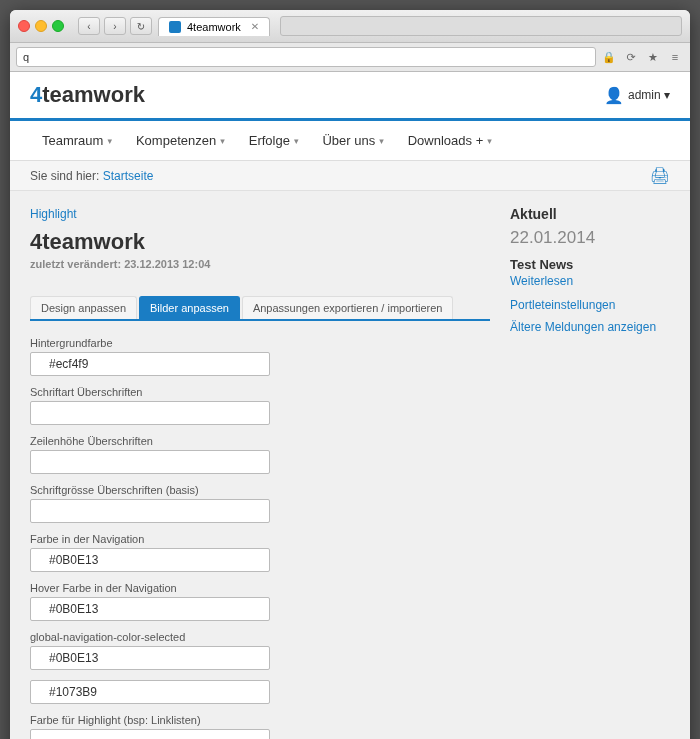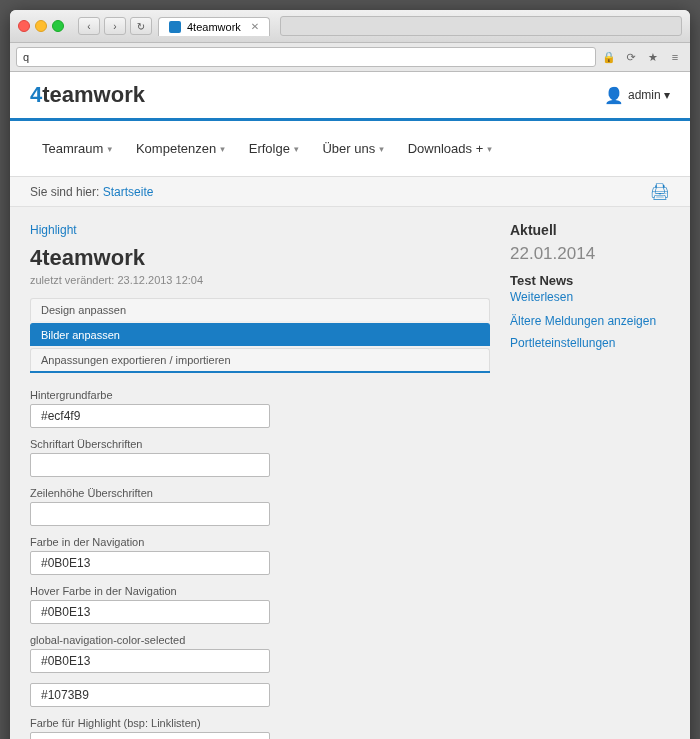--- a/index.html
+++ b/index.html
@@ -155,21 +155,21 @@
       display: flex;
       align-items: center;
       gap: 4px;
       cursor: pointer;
     }
 
     
     .main-nav {
       background: #fff;
       border-bottom: 1px solid #ddd;
-      padding: 12px 20px;
+      padding: 4px 20px;
       display: flex;
       gap: 0;
       text-align: right;
     }
     .nav-item {
       padding: 8px 12px;
       font-size: 13px;
       color: #333;
       cursor: pointer;
       display: flex;
@@ -232,30 +232,30 @@
 
     .page-title {
       font-size: 22px;
       font-weight: bold;
       color: #333;
       margin-bottom: 3px;
     }
     .page-modified {
       font-size: 11px;
       color: #888;
-      margin-bottom: 12px;
+      margin-bottom: 26px;
+      font-weight: bold;
     }
 
     
     .tabs {
       display: flex;
       border-bottom: 2px solid #1a7dc4;
       margin-bottom: 16px;
       gap: 2px;
-      flex-direction: column;
     }
     .tab {
       padding: 5px 10px;
       font-size: 11px;
       cursor: pointer;
       border: 1px solid #ddd;
       border-bottom: none;
       background: #f5f5f5;
       color: #555;
       border-radius: 3px 3px 0 0;
@@ -275,21 +275,21 @@
       color: #555;
       margin-bottom: 3px;
       display: block;
     }
     .form-input {
       width: 100%;
       max-width: 240px;
       height: 24px;
       border: 1px solid #bbb;
       border-radius: 2px;
-      padding: 0 10px;
+      padding: 0 18px;
       font-size: 12px;
       background: #fff;
       color: #333;
     }
 
     
     .sidebar-section-title {
       font-size: 14px;
       font-weight: bold;
       color: #333;
@@ -426,20 +426,24 @@
           <div class="form-group">
             <label class="form-label">Schriftart Überschriften</label>
             <input class="form-input" type="text" value="" style="">
           </div>
 
           <div class="form-group">
             <label class="form-label">Zeilenhöhe Überschriften</label>
             <input class="form-input" type="text" value="" style="">
           </div>
 
+          <div class="form-group">
+            <label class="form-label">Schriftgrösse Überschriften (basis)</label>
+            <input class="form-input" type="text" value="" style="">
+          </div>
 
           <div class="form-group">
             <label class="form-label">Farbe in der Navigation</label>
             <input class="form-input" type="text" value="#0B0E13" style="">
           </div>
 
           <div class="form-group">
             <label class="form-label">Hover Farbe in der Navigation</label>
             <input class="form-input" type="text" value="#0B0E13" style="">
           </div>
@@ -459,19 +463,19 @@
           </div>
 
         </div>
       </div>
 
       <div class="sidebar">
         <div class="sidebar-section-title">Aktuell</div>
         <div class="news-date">22.01.2014</div>
         <div class="news-title">Test News</div>
         <a class="news-link">Weiterlesen</a>
+        <a class="sidebar-link">Portleteinstellungen</a>
         <a class="sidebar-link">Ältere Meldungen anzeigen</a>
-        <a class="sidebar-link">Portleteinstellungen</a>
       </div>
 
     </div>
   </div>
 </div>
 
 </body></html>

